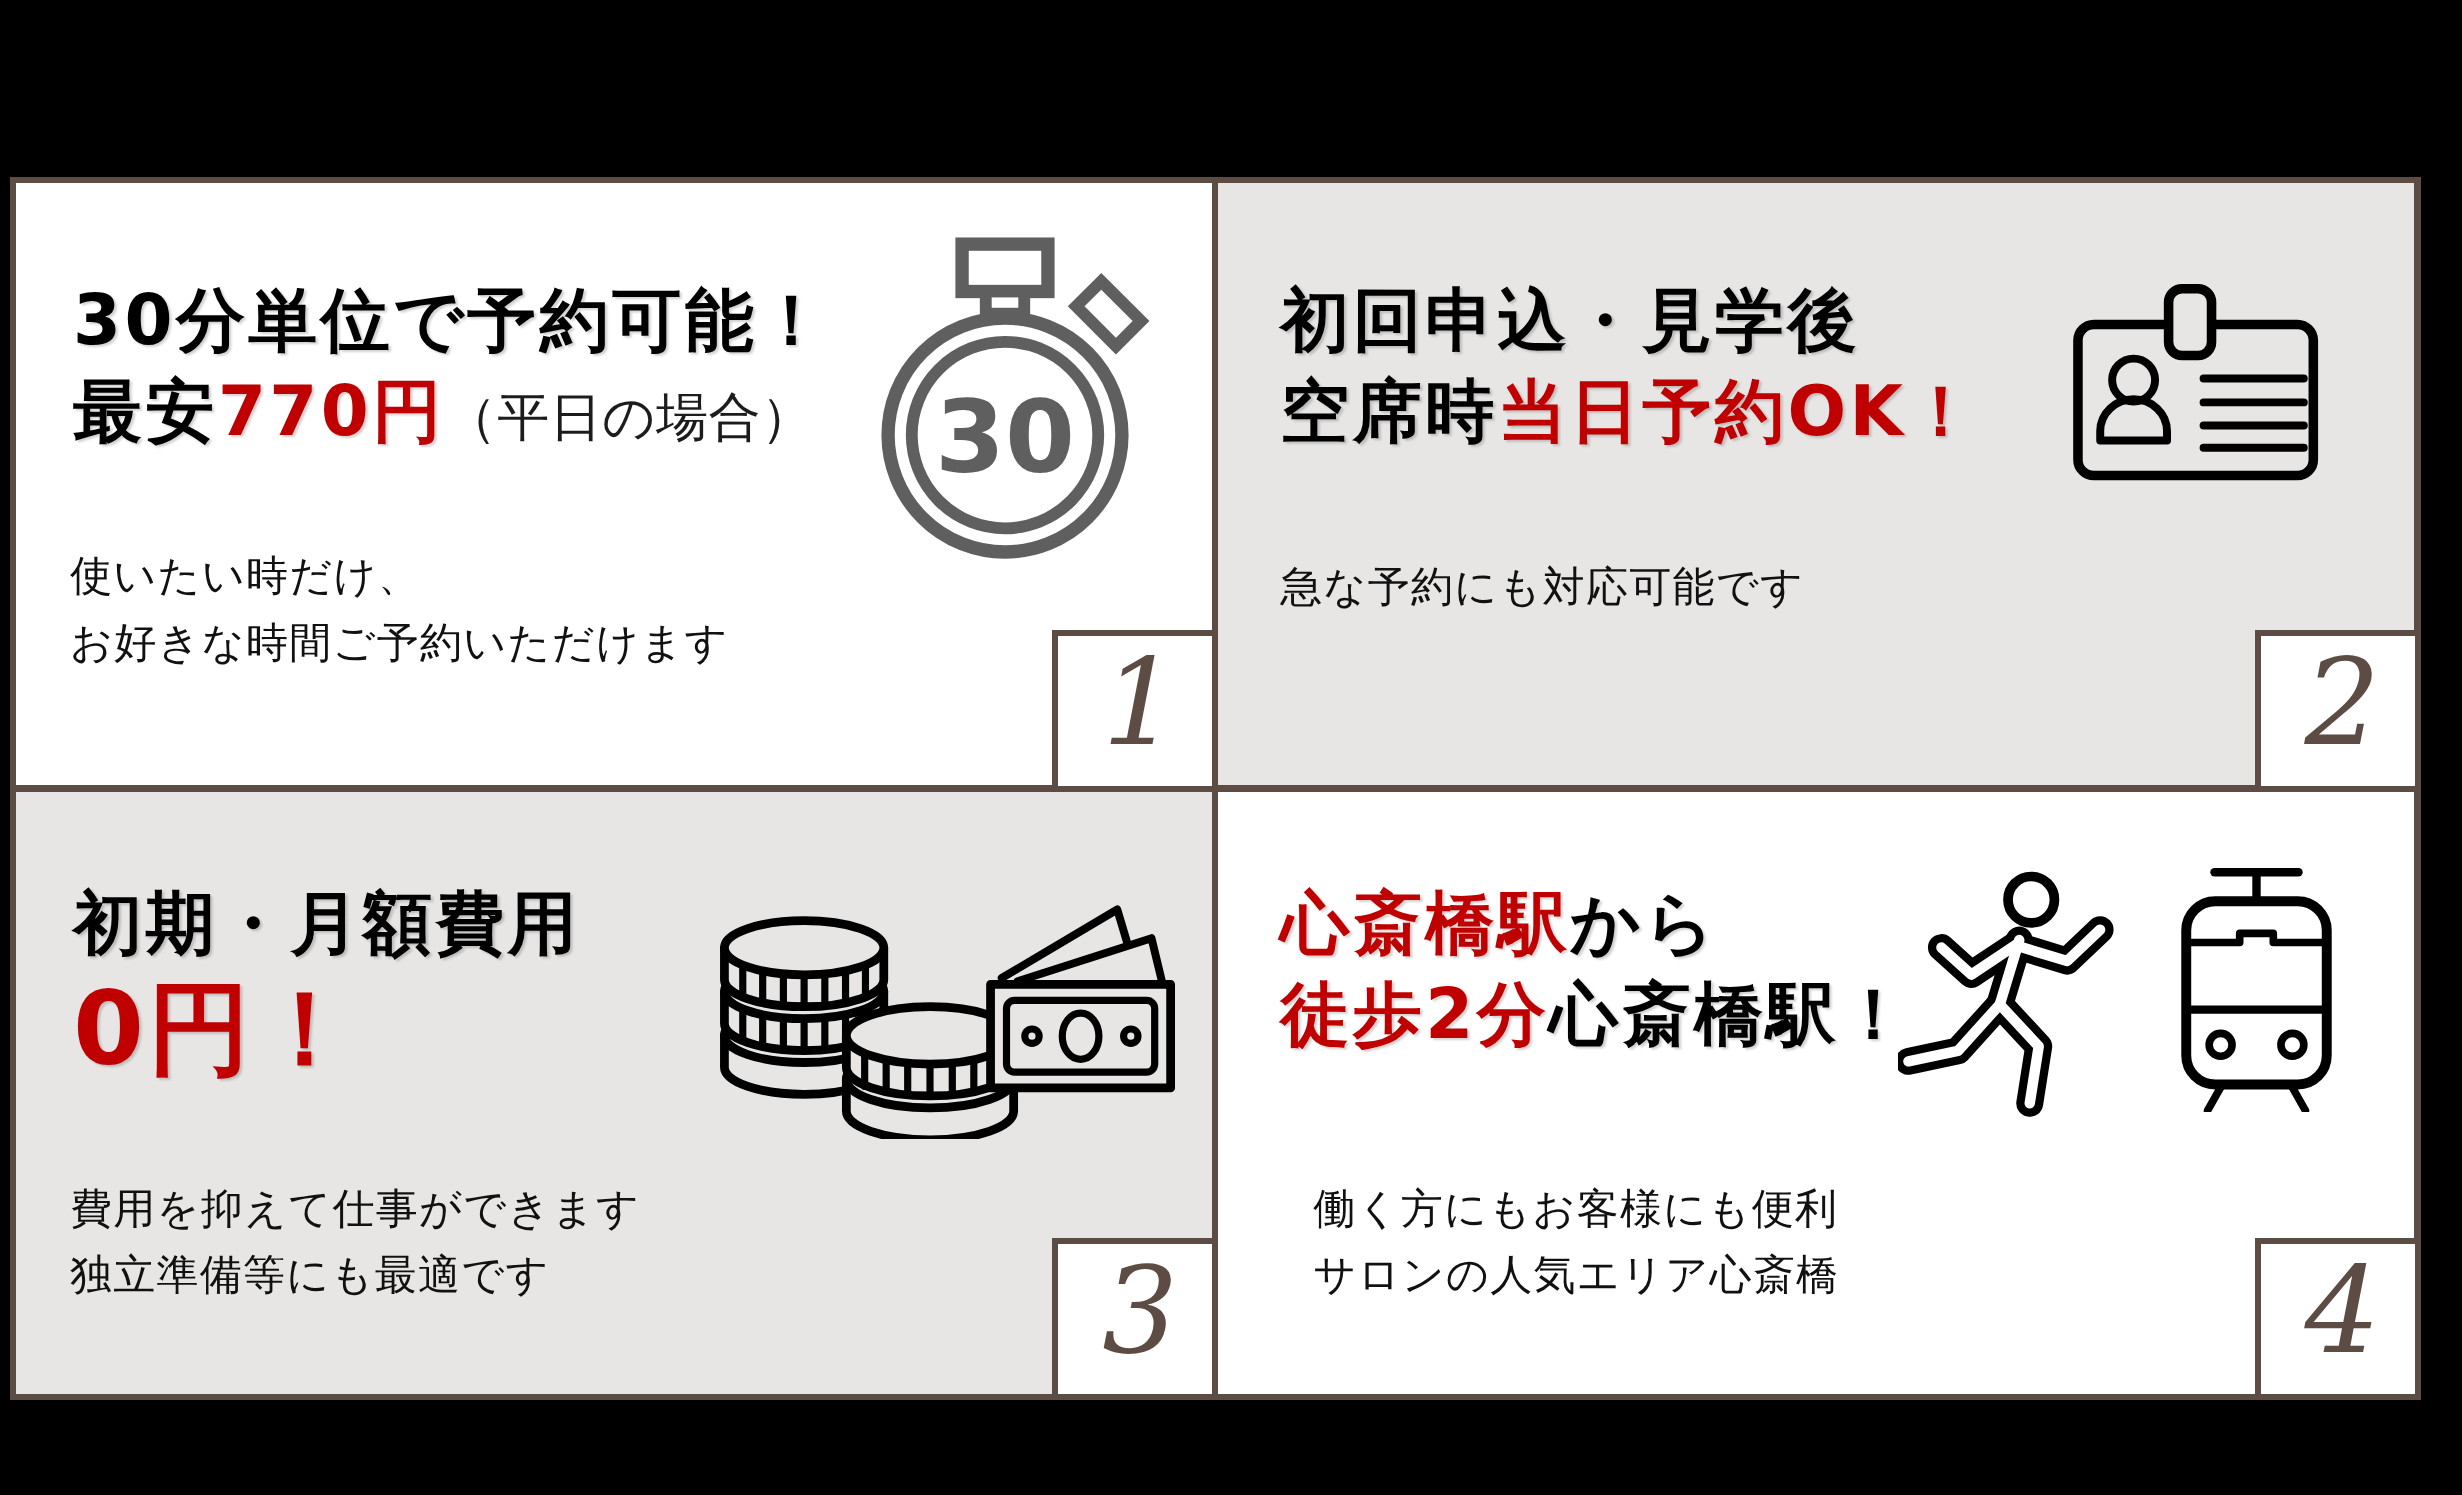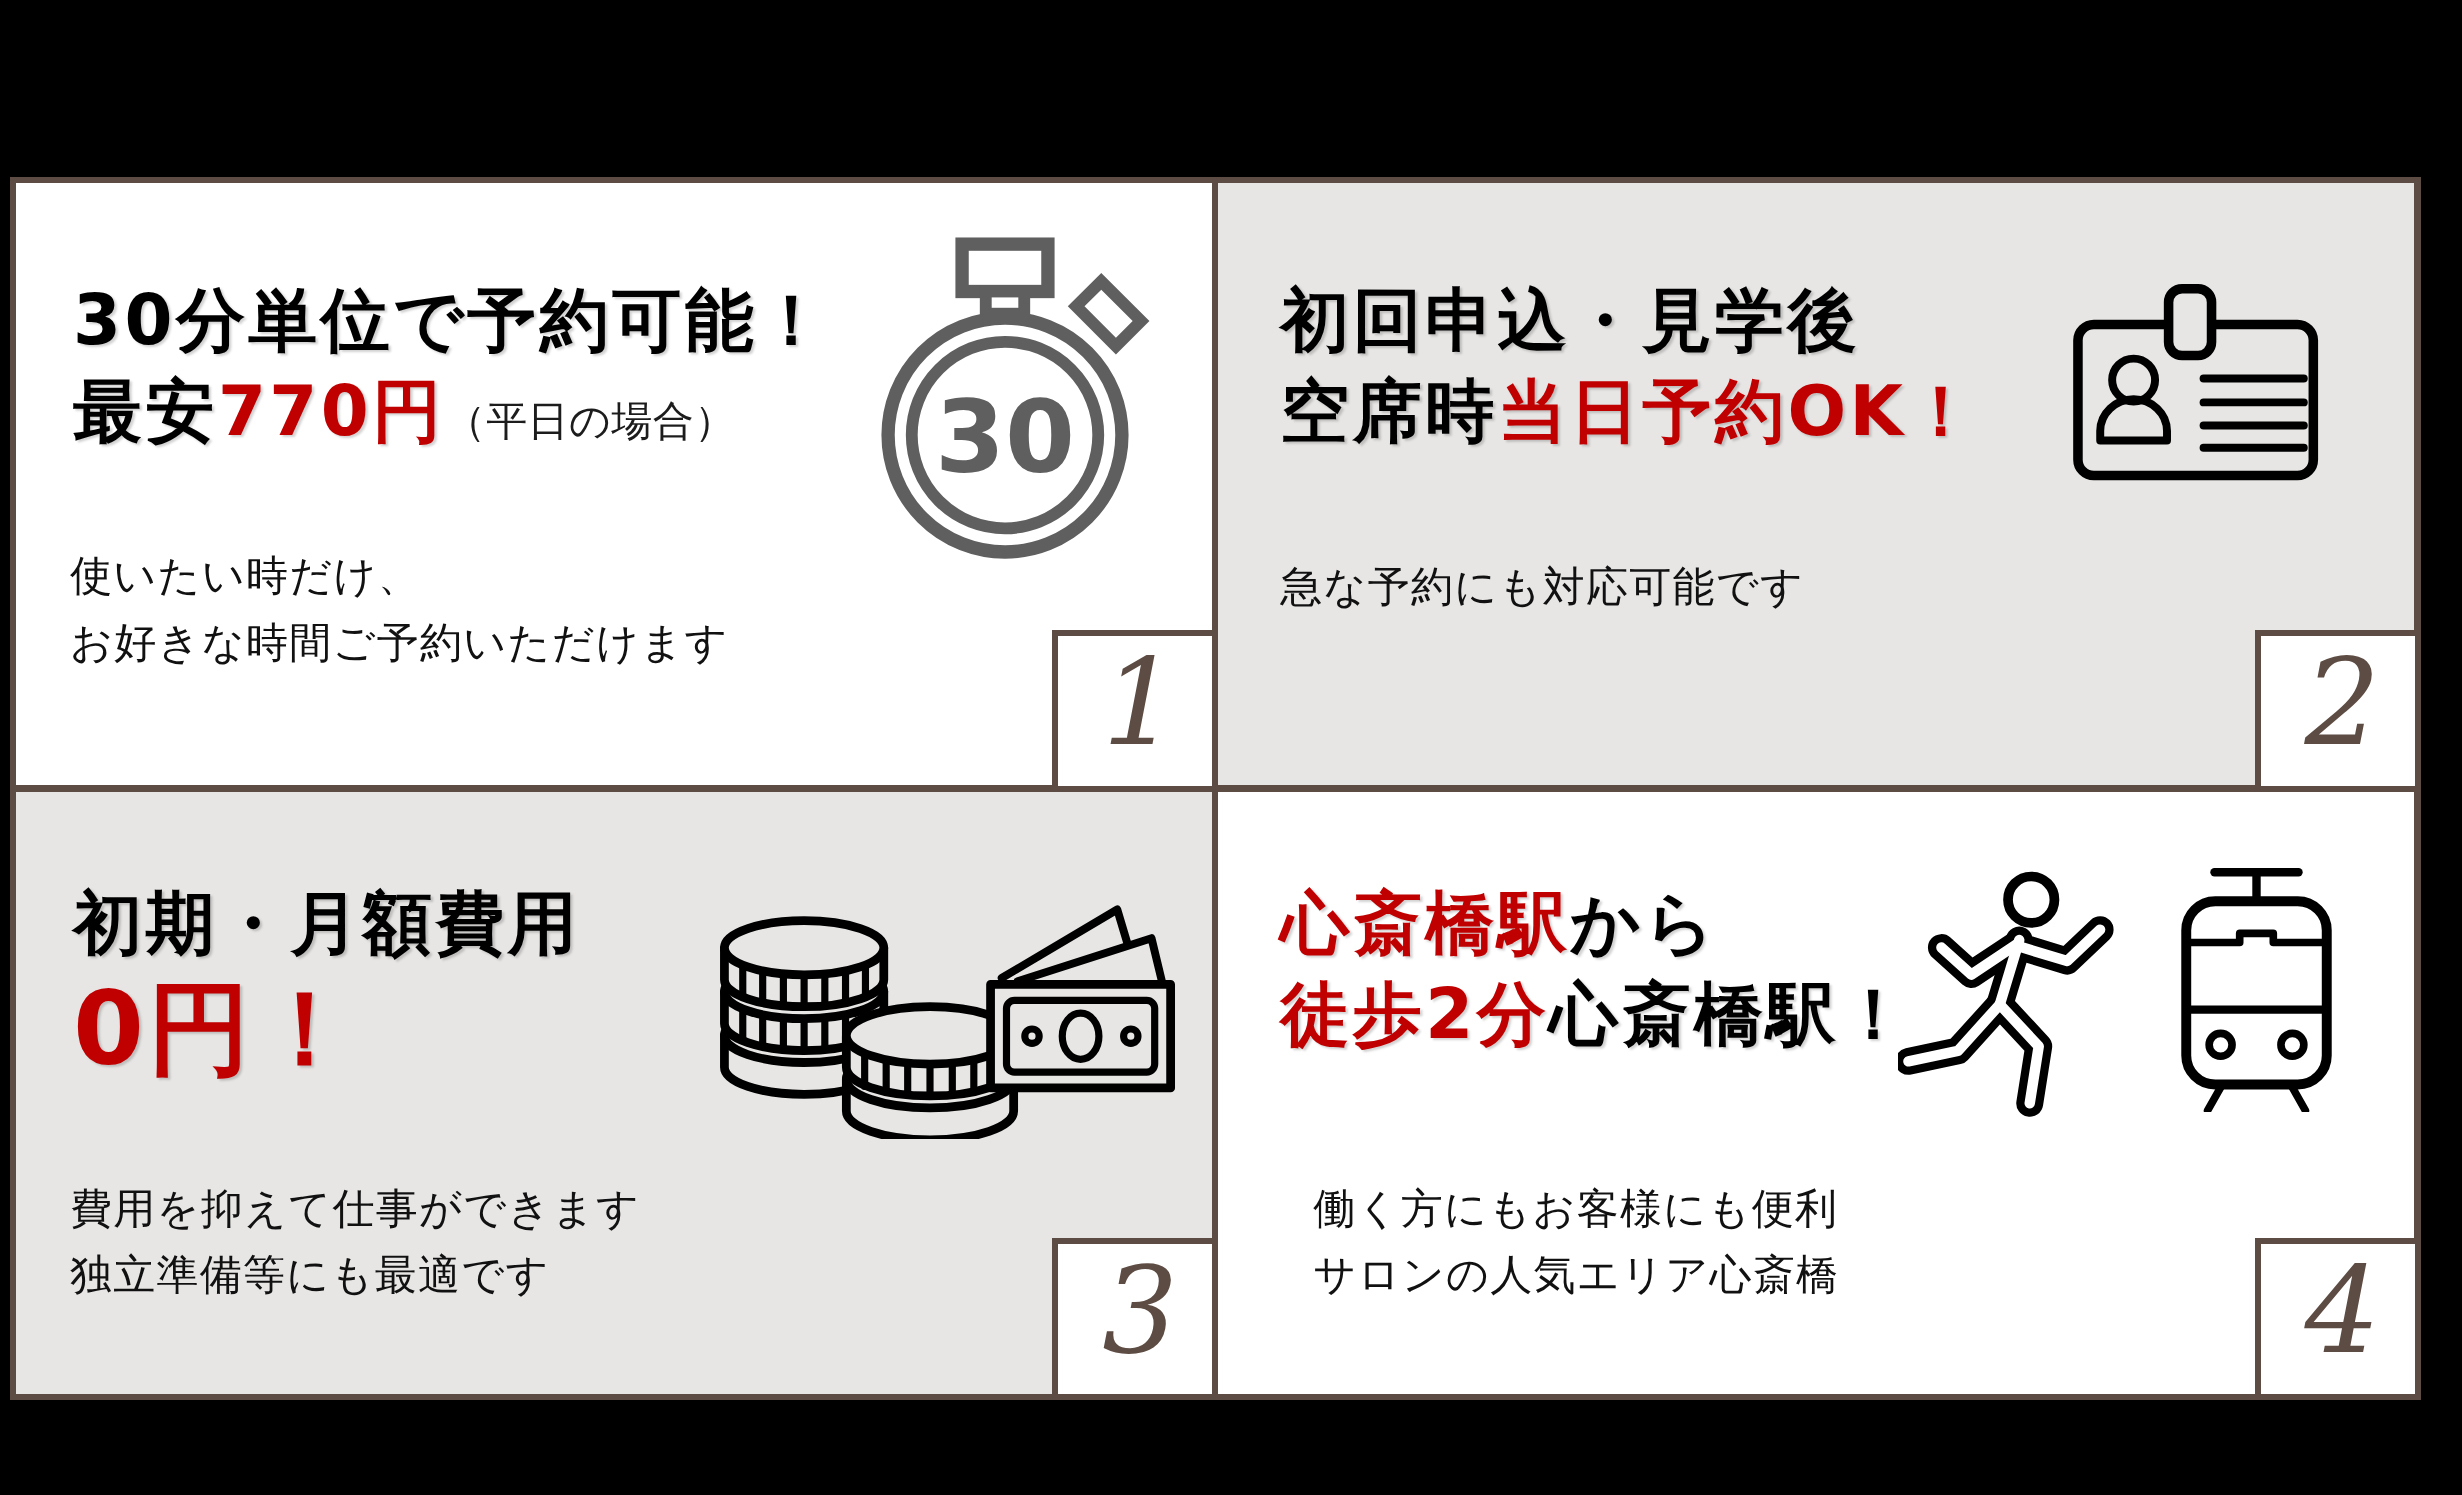--- a/index.html
+++ b/index.html
@@ -31,21 +31,21 @@
   .headline{
     position:absolute;left:57px;top:92px;
     font-weight:bold;font-size:69px;line-height:1.32;letter-spacing:0.05em;
     color:#000;white-space:nowrap;
     text-shadow:2.4px 2.4px 2.4px rgba(0,0,0,0.18);
   }
   .panel2 .headline,.panel4 .headline{left:62px;}
   .panel3 .headline,.panel4 .headline{top:86px;}
   .red{color:var(--accent-red);}
   .note{
-    font-size:41px;font-weight:normal;letter-spacing:0.01em;color:#1c1c1c;
+    font-size:52px;font-weight:normal;letter-spacing:0.01em;color:#1c1c1c;
     text-shadow:none;
   }
   .zero-line{font-size:102px;line-height:1.18;letter-spacing:0.04em;}
 
   .bodytext{
     position:absolute;left:54px;
     font-size:42px;line-height:1.58;letter-spacing:0.03em;
     color:var(--text-black);white-space:nowrap;font-weight:normal;
   }
   .panel1 .bodytext{top:360px;}

